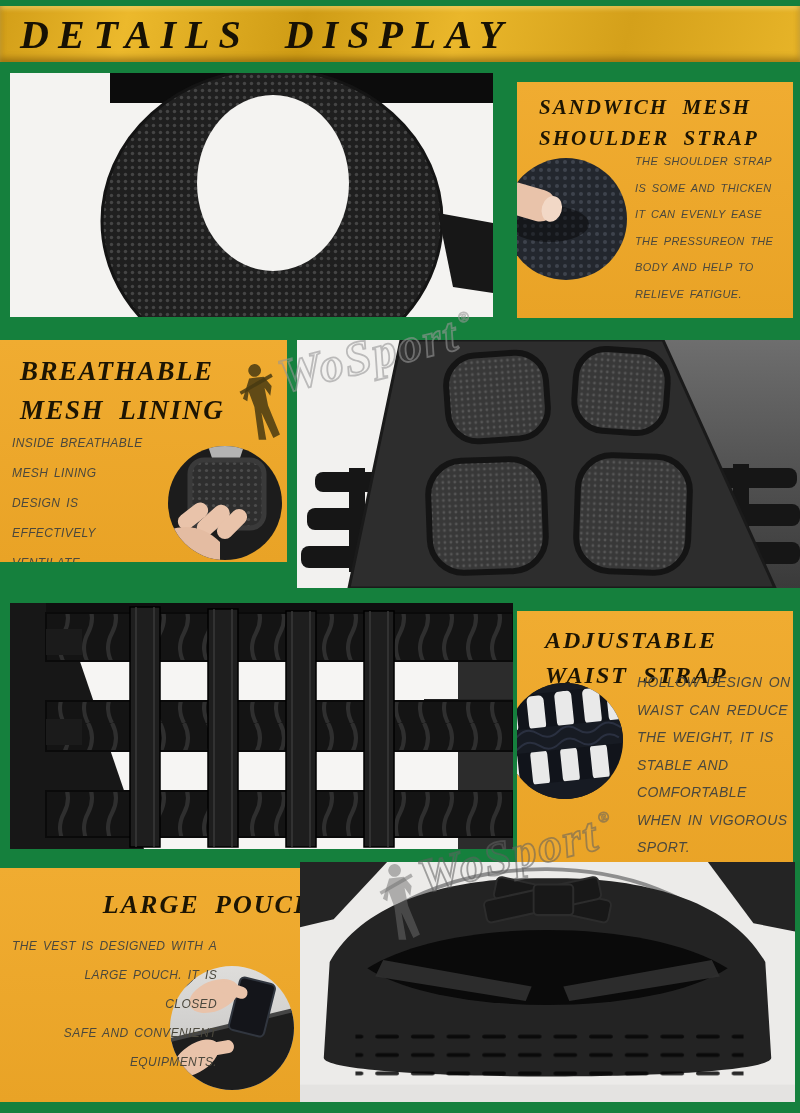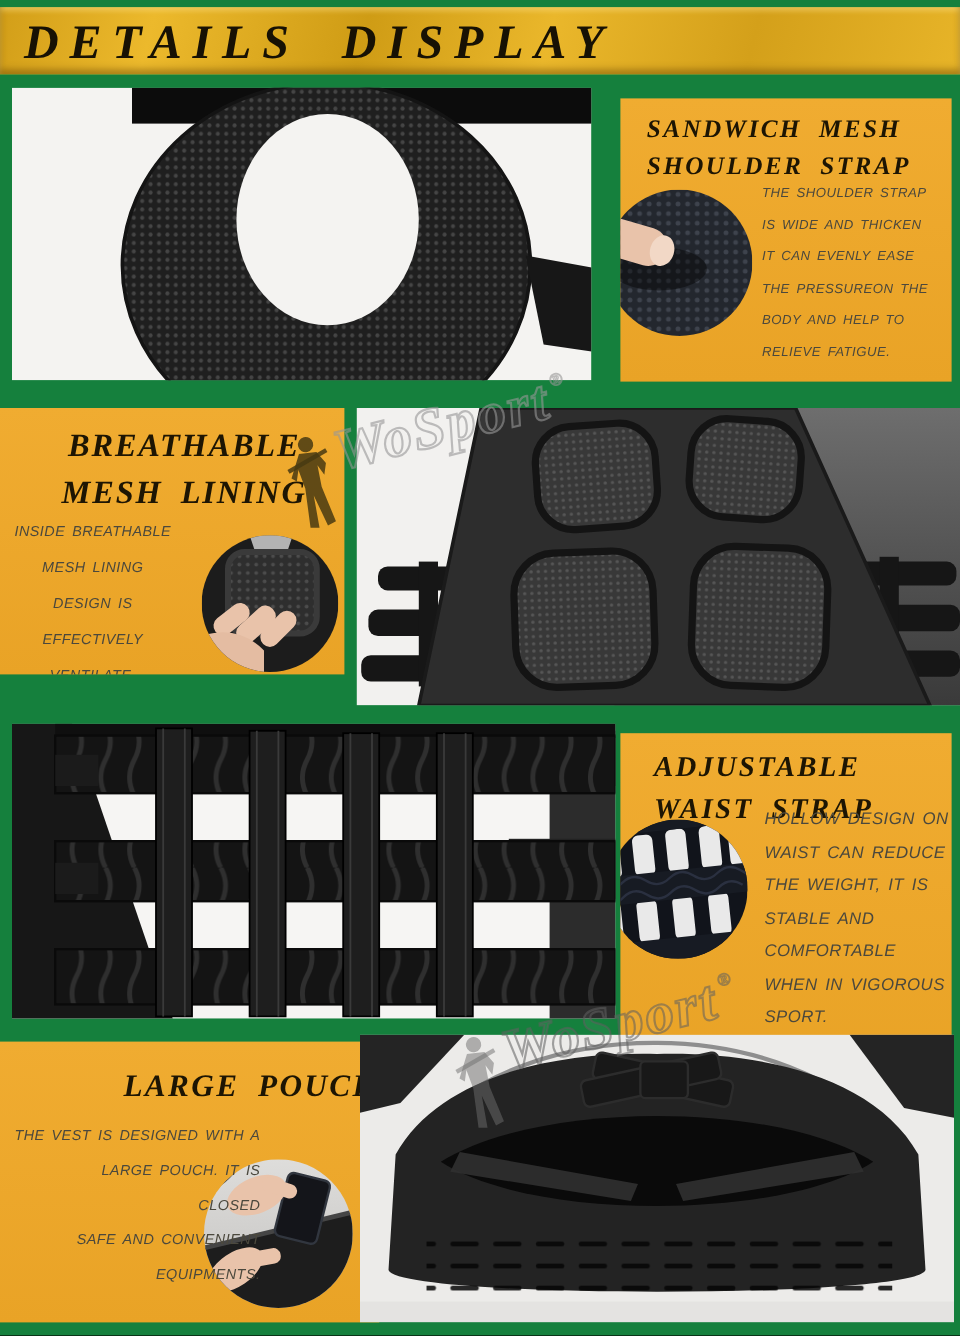--- a/index.html
+++ b/index.html
@@ -18,21 +18,21 @@
   .panel{position:absolute;background:linear-gradient(180deg,#f0ac31,#e9a326);overflow:hidden;}
   .panel-heading{font-family:"Liberation Serif",serif;font-style:italic;font-weight:900;
     color:#1d1503;letter-spacing:2px;word-spacing:7px;white-space:nowrap;}
   .panel-body{position:absolute;font-style:italic;font-weight:500;color:#4b483d;
     letter-spacing:.4px;word-spacing:2px;white-space:nowrap;}
   .body-line{white-space:nowrap;}
 
   #panel1{left:517px;top:82px;width:276px;height:236px;}
   #panel1 .panel-heading{padding:10px 0 0 22px;font-size:21px;line-height:31px;}
   #panel1 .panel-body{left:118px;top:66px;font-size:11px;line-height:26.5px;}
-  #panel2{left:0;top:340px;width:287px;height:222px;text-align:center;}
+  #panel2{left:0;top:340px;width:287px;height:222px;}
   #panel2 .panel-heading{padding:12px 0 0 20px;font-size:27px;line-height:39px;letter-spacing:1.5px;}
   #panel2 .panel-body{left:12px;top:88px;font-size:12px;line-height:30px;}
   #panel3{left:517px;top:611px;width:276px;height:276px;}
   #panel3 .panel-heading{padding:12px 0 0 28px;font-size:24px;line-height:35px;}
   #panel3 .panel-body{left:120px;top:58px;font-size:14px;line-height:27.5px;}
   #panel4{left:0;top:868px;width:316px;height:234px;text-align:right;}
   #panel4 .panel-heading{padding:20px 0 0 44px;font-size:26px;line-height:34px;}
   #panel4 .panel-body{left:12px;top:64px;font-size:12px;line-height:29px;}
 
   
@@ -109,21 +109,21 @@
         <rect width="122" height="122" fill="url(#pi1)"></rect>
         <ellipse cx="44" cy="66" rx="40" ry="18" fill="rgba(0,0,0,0.4)"></ellipse>
         <g transform="rotate(16 30 44)">
           <rect x="-26" y="30" width="78" height="32" rx="16" fill="#e9c3aa"></rect>
           <ellipse cx="48" cy="46" rx="10" ry="13" fill="#f2d8c6"></ellipse>
         </g>
       </svg>
     </div>
     <div class="panel-body">
       <div class="body-line">THE SHOULDER STRAP</div>
-      <div class="body-line">IS WIDE AND THICKEN</div>
+      <div class="body-line">IS SOME AND THICKEN</div>
       <div class="body-line">IT CAN EVENLY EASE</div>
       <div class="body-line">THE PRESSUREON THE</div>
       <div class="body-line">BODY AND HELP TO</div>
       <div class="body-line">RELIEVE FATIGUE.</div>
     </div>
   </div>
 
   <div class="panel" id="panel2">
     <div class="panel-heading">
       <div>BREATHABLE</div>

